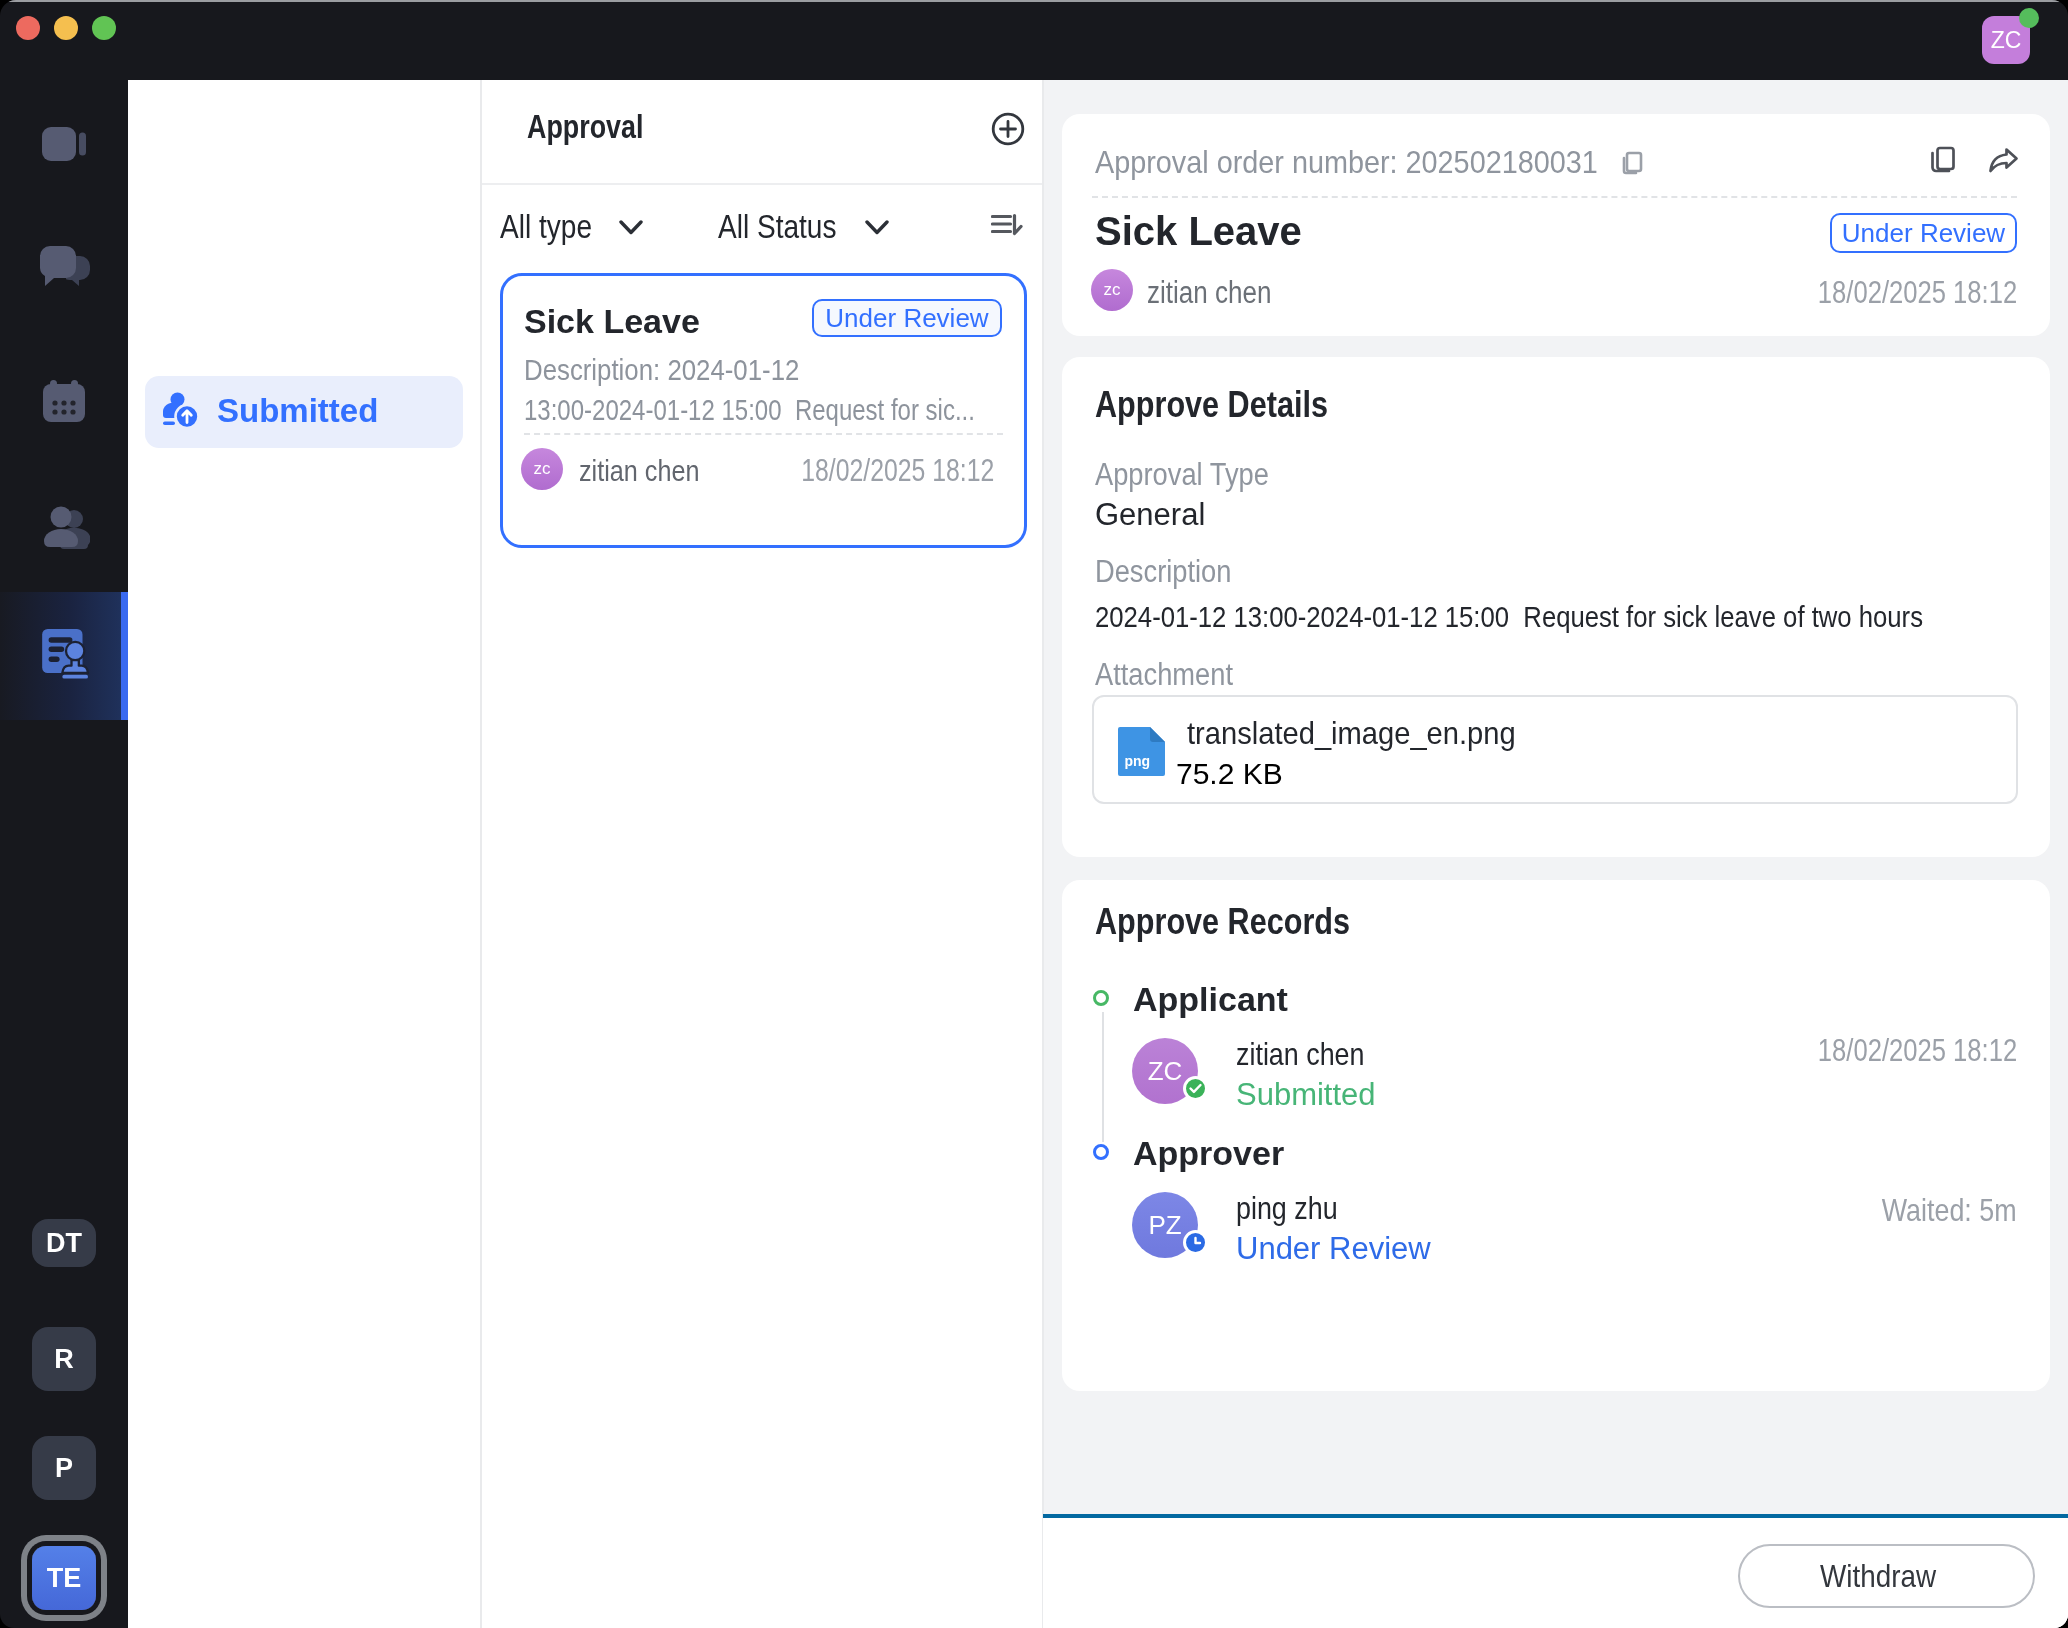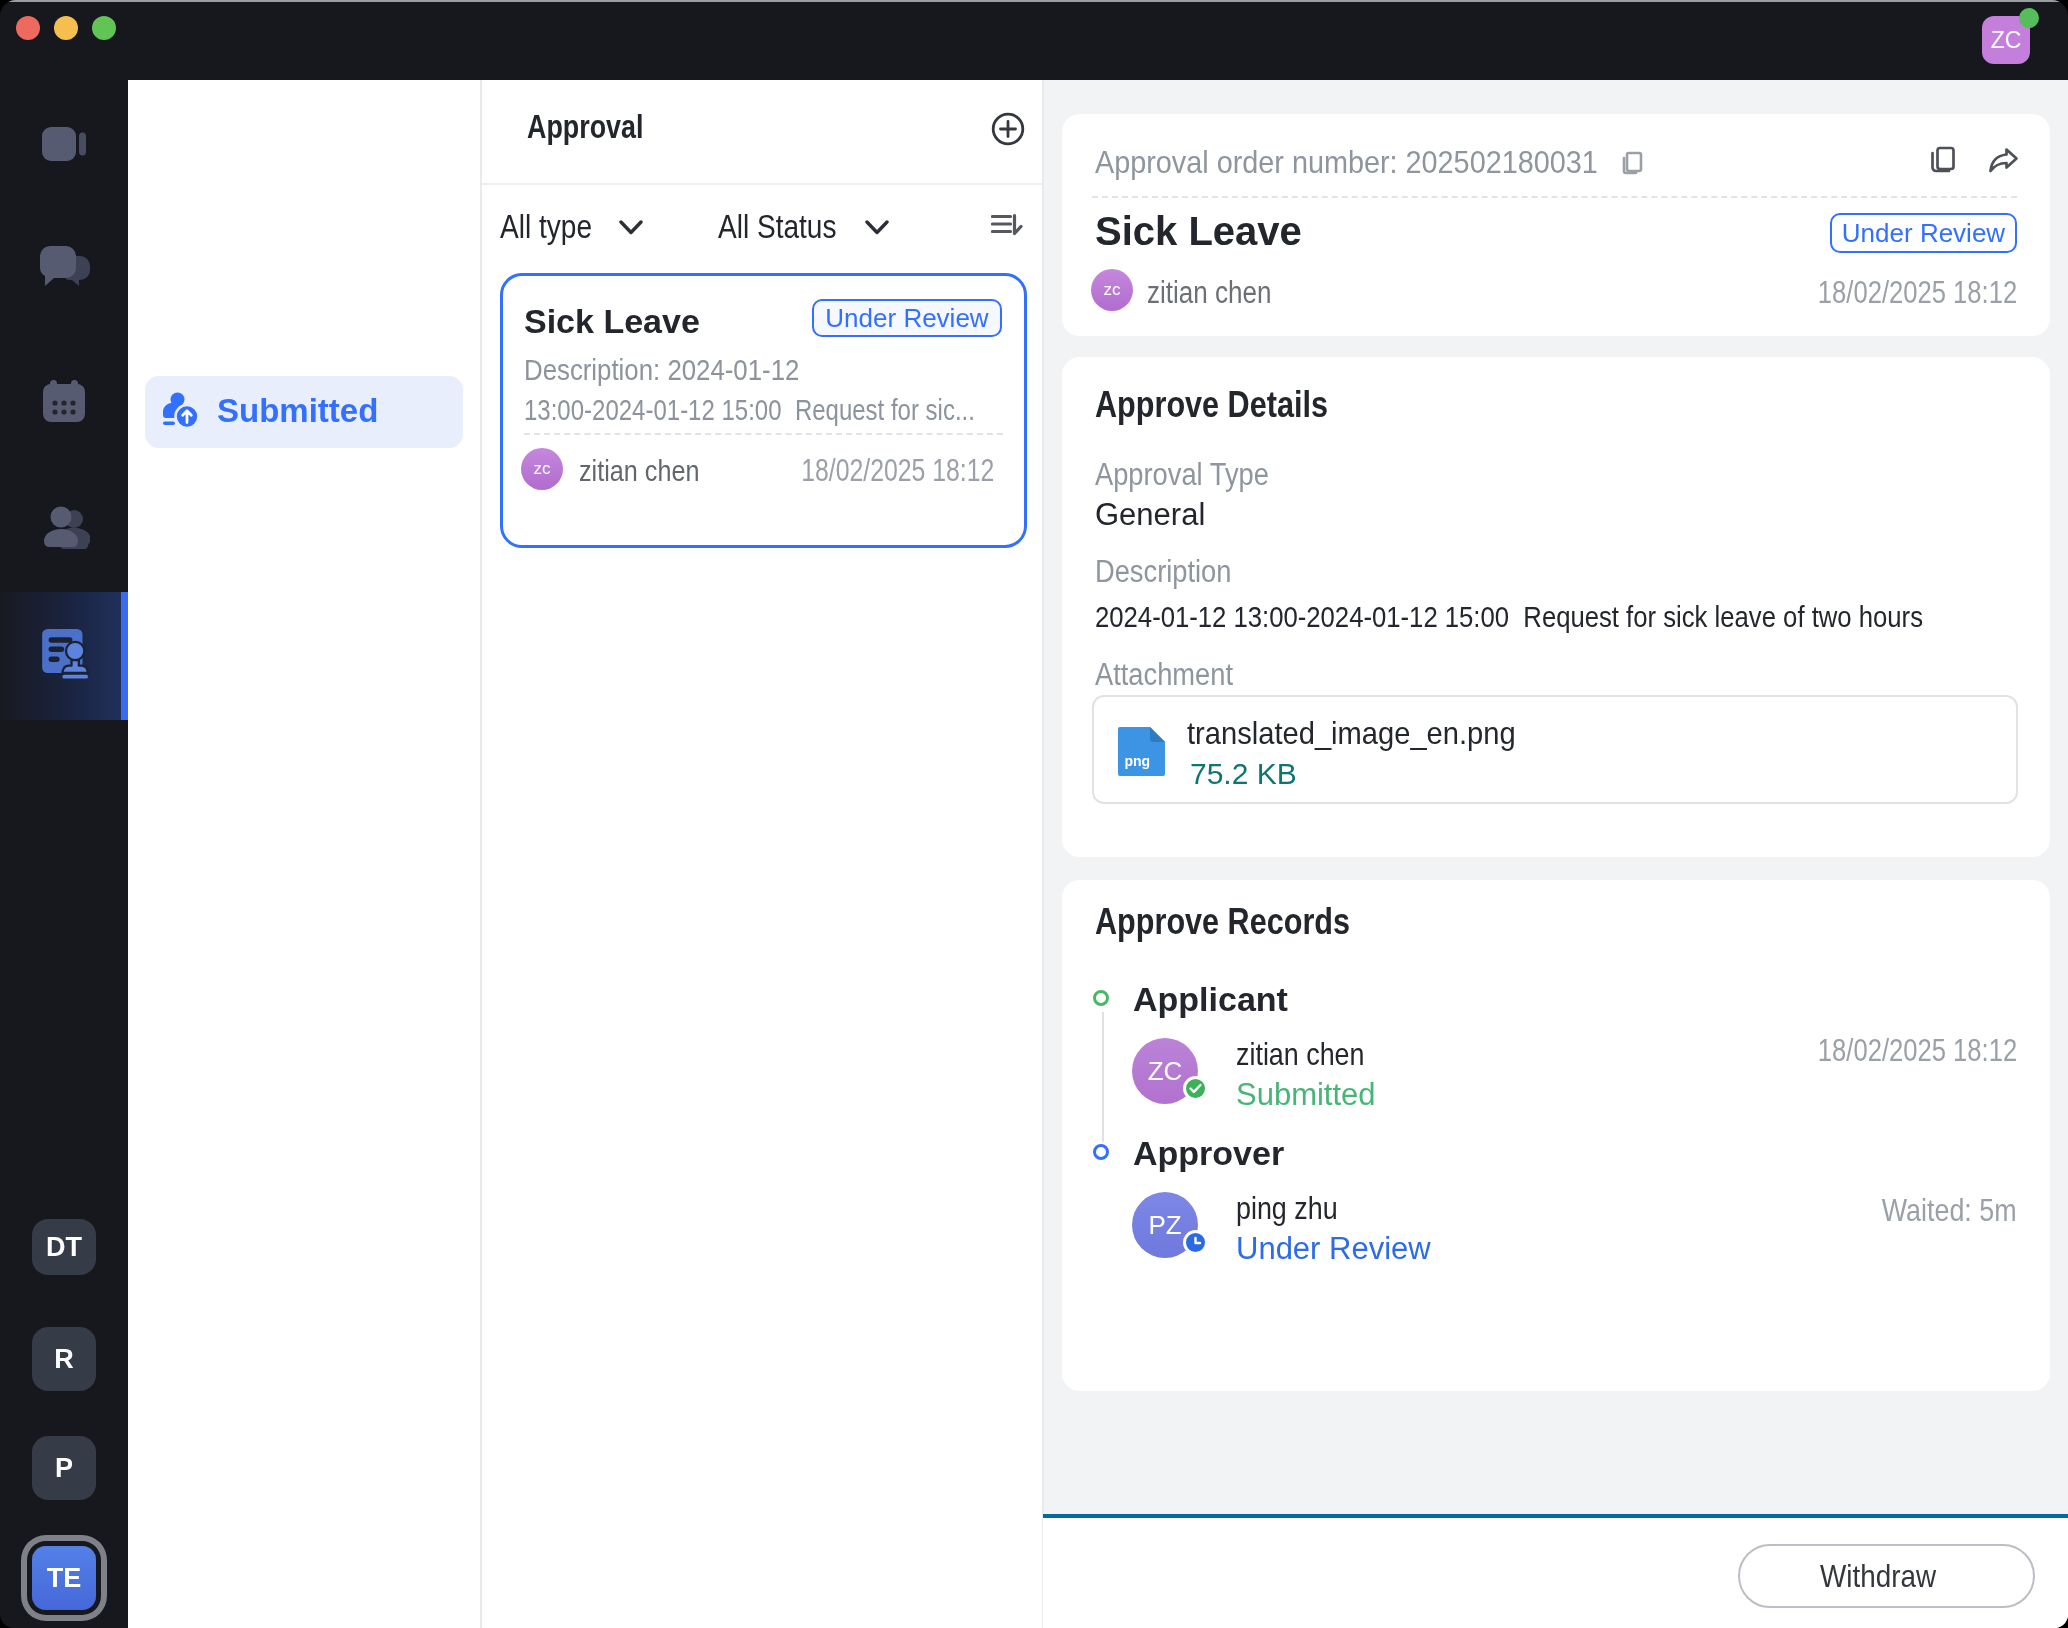--- a/index.html
+++ b/index.html
@@ -89,21 +89,21 @@
     <svg class="abs" style="left:42px; top:37px;" width="48" height="55" viewBox="0 0 52 60">
       <rect x="0" y="0" width="44" height="48" rx="6" fill="#4a70c8"></rect>
       <rect x="7" y="9" width="26" height="6" rx="3" fill="#1c2133"></rect>
       <rect x="7" y="19" width="17" height="6" rx="3" fill="#1c2133"></rect>
       <rect x="7" y="30" width="12" height="6" rx="3" fill="#1c2133"></rect>
       <circle cx="36" cy="24" r="10" fill="#5c83de" stroke="#1c2133" stroke-width="2.5"></circle>
       <path d="M32 34 h8 v6 h3 q6 0 7 8 h-28 q1-8 7-8 h3 z" fill="#5c83de" stroke="#1c2133" stroke-width="2.5" stroke-linejoin="round"></path>
       <rect x="22" y="50" width="28" height="4" rx="2" fill="#5c83de"></rect>
     </svg>
   </div>
-  <div class="abs" style="left:32px; top:1219px; width:64px; height:56px; border-radius:16px; background:#363b48; color:#fff; font-size:27px; font-weight:700; display:flex; align-items:center; justify-content:center;">DT</div>
+  <div class="abs" style="left:32px; top:1219px; width:64px; height:48px; border-radius:16px; background:#363b48; color:#fff; font-size:27px; font-weight:700; display:flex; align-items:center; justify-content:center;">DT</div>
   <div class="abs" style="left:32px; top:1327px; width:64px; height:64px; border-radius:16px; background:#363b48; color:#fff; font-size:27px; font-weight:700; display:flex; align-items:center; justify-content:center;">R</div>
   <div class="abs" style="left:32px; top:1436px; width:64px; height:64px; border-radius:16px; background:#363b48; color:#fff; font-size:27px; font-weight:700; display:flex; align-items:center; justify-content:center;">P</div>
   <div class="abs" style="left:32px; top:1546px; width:64px; height:64px; border-radius:14px; background:linear-gradient(180deg,#5480e8,#4568d8); color:#fff; font-size:27px; font-weight:700; display:flex; align-items:center; justify-content:center; box-shadow:0 0 0 5px #17181d, 0 0 0 11px #7e8288;">TE</div>
 
   <div class="main">
     <div class="navitem nav-sel" style="top:296px;">
       <svg class="abs" style="left:17px; top:16px;" width="38" height="40" viewBox="0 0 38 40">
         <circle cx="15.5" cy="7.5" r="7" fill="#3370ff"></circle>
         <path d="M1 19 a10 9 0 0 1 15-7 l3 2 v12 H4 a3 3 0 0 1 -3-3 Z" fill="#3370ff"></path>
         <rect x="1" y="29.5" width="12" height="3.6" rx="1.8" fill="#3370ff"></rect>
@@ -172,21 +172,21 @@
         <div class="abs gray sx" style="left:33px; top:197px; font-size:31px; transform:scaleX(.88);">Description</div>
         <div class="abs dark sx" style="left:33px; top:243px; font-size:30px; transform:scaleX(.856);">2024-01-12 13:00-2024-01-12 15:00&nbsp; Request for sick leave of two hours</div>
         <div class="abs gray sx" style="left:33px; top:300px; font-size:31px; transform:scaleX(.88);">Attachment</div>
         <div class="abs" style="left:30px; top:338px; width:926px; height:109px; border:2px solid #e0e2e5; border-radius:12px;">
           <svg class="abs" style="left:23px; top:29px;" width="49" height="51" viewBox="0 0 49 51">
             <path d="M1 3 a2 2 0 0 1 2-2 H33 L48 16 V48 a2 2 0 0 1 -2 2 H3 a2 2 0 0 1 -2-2 Z" fill="#3e94e4"></path>
             <path d="M33 1 L48 16 H36 a3 3 0 0 1 -3-3 Z" fill="#2e7bc2"></path>
             <text x="7.5" y="40" font-size="14" font-weight="700" fill="#fff" font-family="Liberation Sans">png</text>
           </svg>
           <div class="abs dark sx" style="left:93px; top:18px; font-size:32px; transform:scaleX(.91);">translated_image_en.png</div>
-          <div class="abs" style="left:96px; top:60px; font-size:30px; color:#0f766e;">75.2 KB</div>
+          <div class="abs" style="left:82px; top:60px; font-size:30px; color:#000000;">75.2 KB</div>
         </div>
       </div>
       <div class="rcard" style="top:800px; height:511px;" id="rcard3">
         <div class="abs dark sx" style="left:33px; top:21px; font-size:36px; font-weight:700; transform:scaleX(.85);">Approve Records</div>
         <div class="abs" style="left:31px; top:110px; width:16px; height:16px; border:3px solid #47b865; border-radius:50%;"></div>
         <div class="abs" style="left:40px; top:132px; width:2px; height:130px; background:#dfe1e4;"></div>
         <div class="abs" style="left:31px; top:264px; width:16px; height:16px; border:3px solid #3370ff; border-radius:50%;"></div>
         <div class="abs dark" style="left:71px; top:100px; font-size:34px; font-weight:700;">Applicant</div>
         <div class="avatar" style="left:70px; top:158px; width:66px; height:66px; font-size:26px; background:linear-gradient(180deg,#bb82d7,#b172cf);">ZC</div>
         <div class="abs" style="left:121px; top:196px; width:25px; height:25px; border-radius:50%; background:#3bb259; border:3px solid #fff;">

